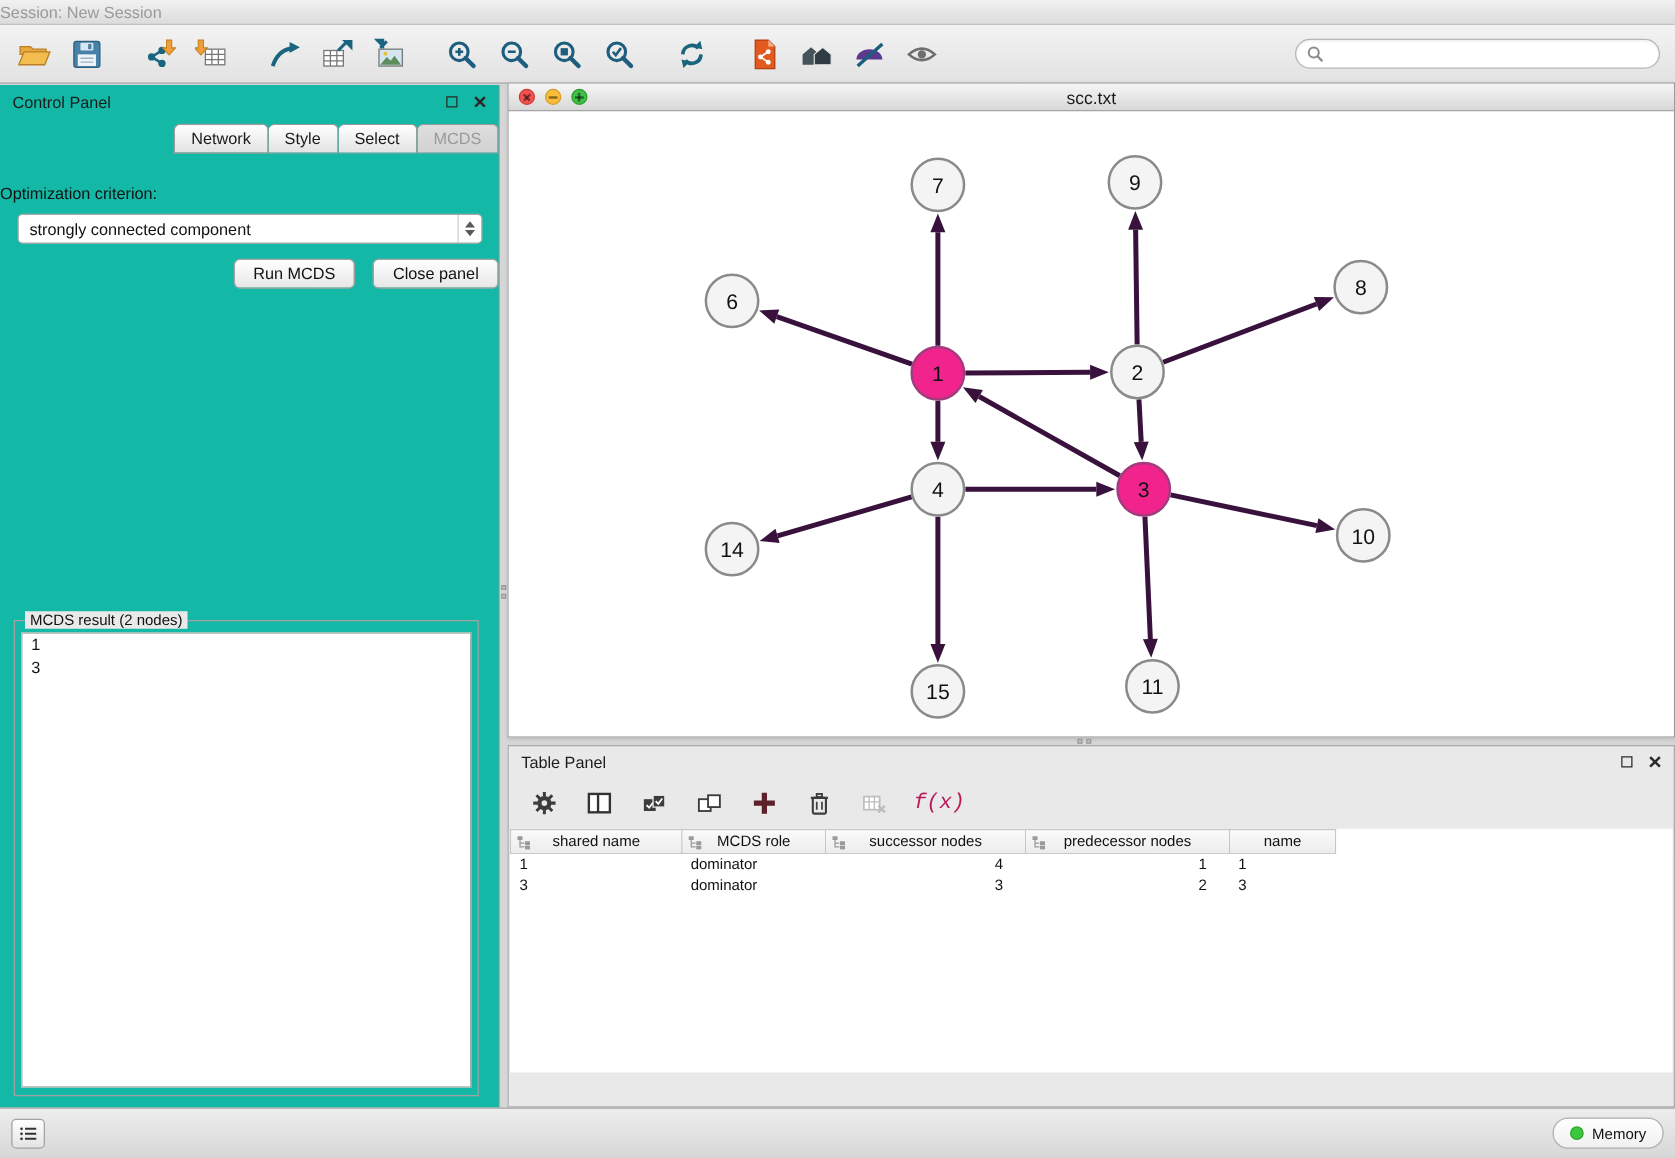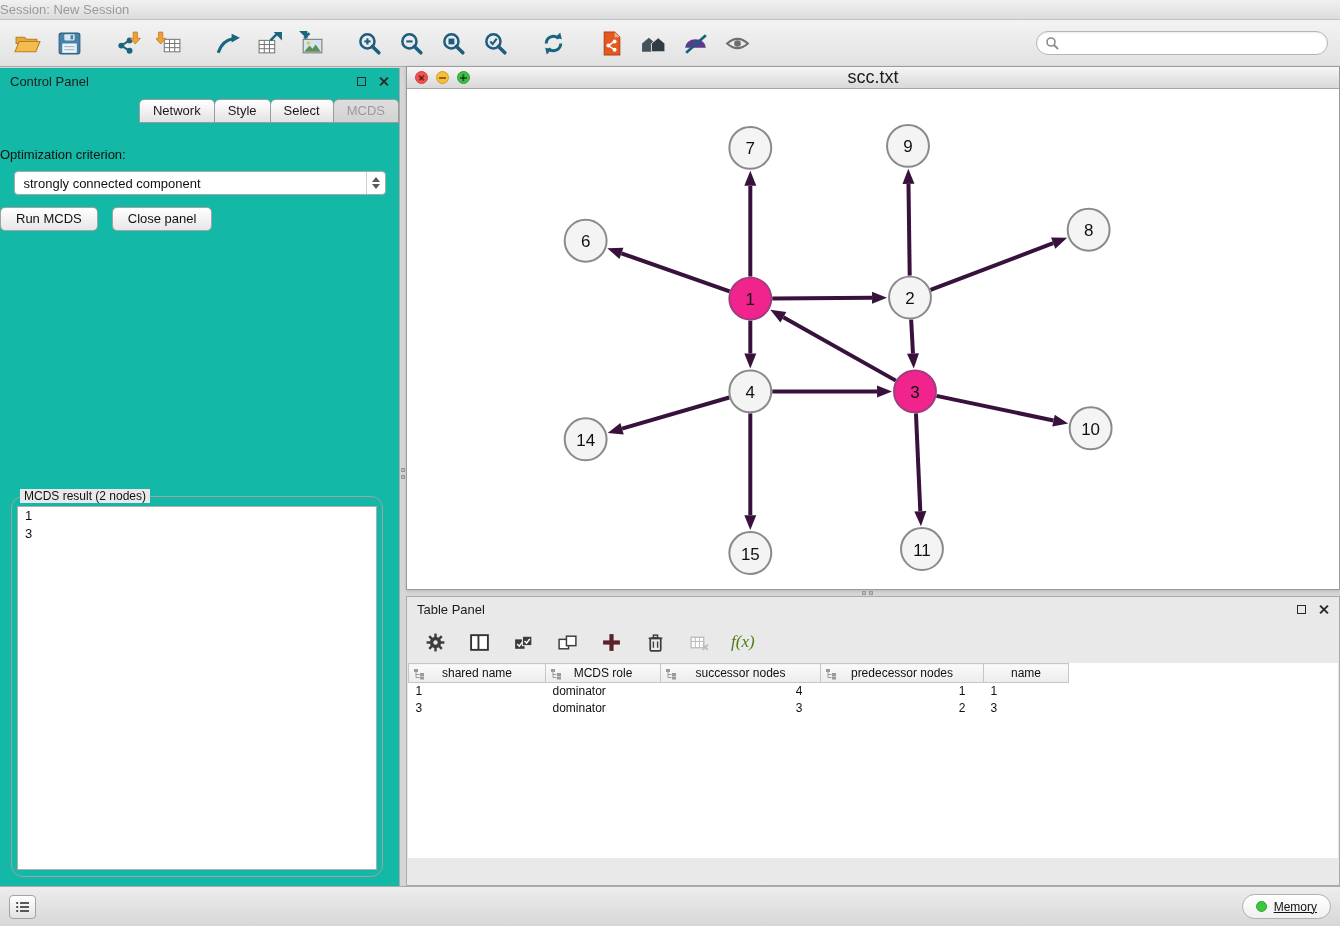--- a/index.html
+++ b/index.html
@@ -68,30 +68,30 @@
     font-size:13px; color:#111; position:relative; cursor:default;
   }
   .combo-arrows {
     position:absolute; right:0; top:0; width:19px; height:100%;
     border-left:1px solid #cfcfcf; display:flex; flex-direction:column;
     align-items:center; justify-content:center; gap:2px;
   }
   .arr-up { width:0; height:0; border-left:4px solid transparent; border-right:4px solid transparent; border-bottom:5px solid #5a5a5a; }
   .arr-dn { width:0; height:0; border-left:4px solid transparent; border-right:4px solid transparent; border-top:5px solid #5a5a5a; }
 
-  .btn-row { display:flex; justify-content:flex-start; gap:14px; margin-top:12px; }
+  .btn-row { display:flex; justify-content:flex-end; gap:14px; margin-top:12px; }
   .push-btn {
     padding:3px 15px 4px; font-size:13px; color:#111;
     background:linear-gradient(#ffffff,#e7e7e7);
     border:1px solid #a3a3a3; border-radius:5px; cursor:default;
   }
 
   .result-fieldset {
     position:absolute; left:11px; right:16px; top:428px; bottom:9px;
-    border:1px solid #a2a2a2; border-radius:12px;
+    border:1px solid #a2a2a2; border-radius:0;
   }
   .result-legend {
     position:absolute; top:-8px; left:8px; background:#e9e9e9;
     padding:0 4px; font-size:12px; color:#111;
   }
   .result-list {
     position:absolute; inset:9px 5px 6px 5px; background:#fff;
     border:1px solid #adadad; font-size:13px; color:#111; overflow:auto;
   }
   .result-list div { padding:1px 7px; line-height:16px; }
@@ -105,21 +105,21 @@
   
   .network-window {
     position:absolute; left:406px; top:66px; width:934px; height:524px;
     border:1px solid #9a9a9a; background:#fff;
     box-shadow:0 1px 3px rgba(0,0,0,0.15);
   }
   .net-titlebar {
     height:22px; background:linear-gradient(#f6f6f6,#d8d8d8);
     border-bottom:1px solid #a5a5a5; position:relative;
     display:flex; align-items:center; justify-content:center;
-    font-size:18px; color:#1c1c1c;
+    font-size:14px; color:#1c1c1c;
   }
   .traffic { position:absolute; left:8px; top:4px; display:flex; gap:8px; }
   .light { width:13px; height:13px; border-radius:50%; position:relative; cursor:default; }
   .light.red { background:#f4534f; border:1px solid #cf3b37; }
   .light.yellow { background:#f9bd3b; border:1px solid #d59c28; }
   .light.green { background:#3fbf44; border:1px solid #2f9c34; }
   .light span { position:absolute; left:2px; top:5px; width:7px; height:1.6px; background:rgba(0,0,0,0.45); display:block; }
   .light.red span.a { transform:rotate(45deg); } .light.red span.b { transform:rotate(-45deg); }
   .light.green span.b { transform:rotate(90deg); }
   .net-canvas { position:absolute; top:23px; left:0; right:0; bottom:0; background:#fff; }
@@ -127,21 +127,21 @@
 
   
   .table-panel {
     position:absolute; left:406px; top:596px; width:934px; bottom:40px;
     background:#e9e9e9; border:1px solid #ababab;
   }
   .tp-header { height:25px; display:flex; align-items:center; padding:0 10px; font-size:13px; color:#1c1c1c; }
   .tp-toolbar { height:40px; display:flex; align-items:center; gap:20px; padding:0 16px; }
   .tp-toolbar .ticon { display:flex; align-items:center; justify-content:center; width:24px; height:24px; cursor:default; }
   .tp-toolbar svg { width:21px; height:21px; }
-  .fx { font-family:Liberation Serif, serif; font-style:italic; font-size:17px; color:#4d7c0f; cursor:default; }
+  .fx { font-family:Liberation Mono, monospace; font-style:italic; font-size:17px; color:#be185d; cursor:default; }
 
   .table-wrap { position:absolute; top:66px; left:1px; right:1px; bottom:27px; background:#fff; overflow:hidden; }
   table.node-table { border-collapse:collapse; table-layout:fixed; width:100%; font-size:12px; color:#111;padding-left:40px; }
   table.node-table th {
     border:1px solid #c6c6c6; background:linear-gradient(#fafafa,#ececec);
     height:19px; font-weight:normal; font-size:12px; position:relative; cursor:default;
   }
   table.node-table th .hicon { position:absolute; left:4px; top:3.5px; width:12px; height:12px; }
   table.node-table th.filler { border:none; background:#fff; }
   table.node-table td { height:17px; padding:0 7px; white-space:nowrap; overflow:hidden; cursor:default; }
@@ -157,21 +157,21 @@
   }
   .list-btn {
     width:27px; height:24px; border:1px solid #a3a3a3; border-radius:4px;
     background:linear-gradient(#ffffff,#e3e3e3);
     display:flex; align-items:center; justify-content:center; cursor:default;
   }
   .memory-btn {
     margin-left:auto; height:25px; border:1px solid #b0b0b0; border-radius:13px;
     background:linear-gradient(#ffffff,#f0f0f0);
     display:flex; align-items:center; gap:7px; padding:0 13px;
-    font-size:12px; color:#111; cursor:default;text-decoration:underline;
+    font-size:12px; color:#111; cursor:default;
   }
   .mem-dot { width:11px; height:11px; border-radius:50%; background:#3cc73c; border:1px solid #2da52e; }
 </style>
 </head>
 <body>
 
 <div class="titlebar">Session: New Session</div>
 
 <div class="toolbar">
   <div class="tb-group">

